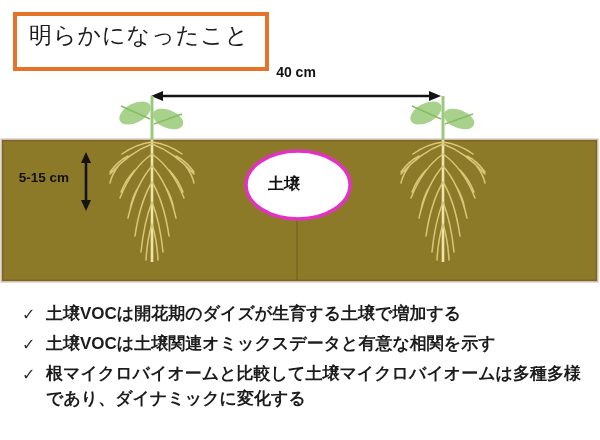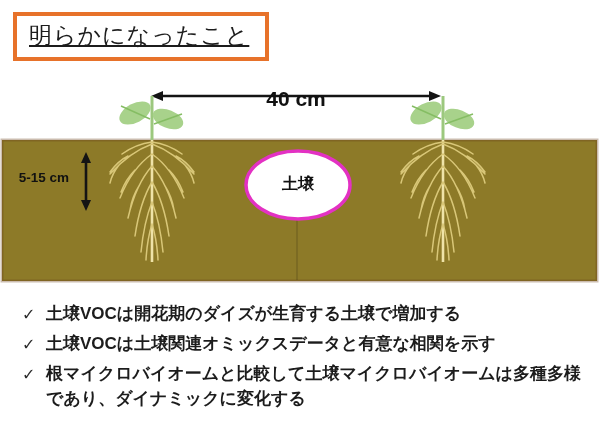--- a/index.html
+++ b/index.html
@@ -18,43 +18,42 @@
   body{
     width:600px;height:440px;position:relative;overflow:hidden;
     background:#ffffff;
     font-family:"Liberation Sans","DejaVu Sans",sans-serif;
     color:var(--text);
   }
   .title-box{
     position:absolute;left:13px;top:12px;
     border:4px solid var(--title-border);
     background:#fff;
-    padding:4px 16px 6px 12px;
+    padding:4px 16px 16px 12px;
     font-size:23px;font-weight:500;letter-spacing:1px;
     white-space:nowrap;
-    text-decoration:underline;
   }
   .scene{position:absolute;left:0;top:58px;width:600px;height:232px;}
   .scene svg{display:block;}
   .soil-rect{fill:var(--soil);stroke:rgba(105,62,25,0.35);stroke-width:3;}
   .meas-line{stroke:var(--arrow);stroke-width:2.6;}
   .meas-head{fill:var(--arrow);}
   .stem{stroke:var(--stem-green);stroke-width:3;fill:none;}
   .leaf{fill:var(--leaf-green);}
   .vein{stroke:var(--leaf-vein);stroke-width:1.4;}
   .taproot{stroke:var(--taproot);stroke-width:2.6;}
   .roots{stroke:var(--root-tan);stroke-width:1.5;fill:none;stroke-linecap:round;}
   .soil-divider{stroke:rgba(0,0,0,0.16);stroke-width:1.5;}
   .oval{fill:#ffffff;stroke:var(--oval-border);stroke-width:3.5;}
   .label{
     position:absolute;font-weight:bold;color:#111;
   }
-  .label-40cm{left:246px;top:87px;width:100px;text-align:center;font-size:21px;}
+  .label-40cm{left:246px;top:64px;width:100px;text-align:center;font-size:14px;}
   .label-depth{left:8px;top:170px;width:72px;text-align:center;font-size:13.5px;}
-  .label-soil{left:268px;top:174px;width:60px;text-align:center;font-size:16px;}
+  .label-soil{left:268px;top:174px;width:60px;font-size:16px;}
   .findings{
     position:absolute;left:22px;top:302px;width:566px;
     list-style:none;margin:0;padding:0;
   }
   .findings li{
     display:flex;align-items:flex-start;
     font-size:17px;font-weight:600;line-height:1.47;
     margin-bottom:5px;
   }
   .check{

